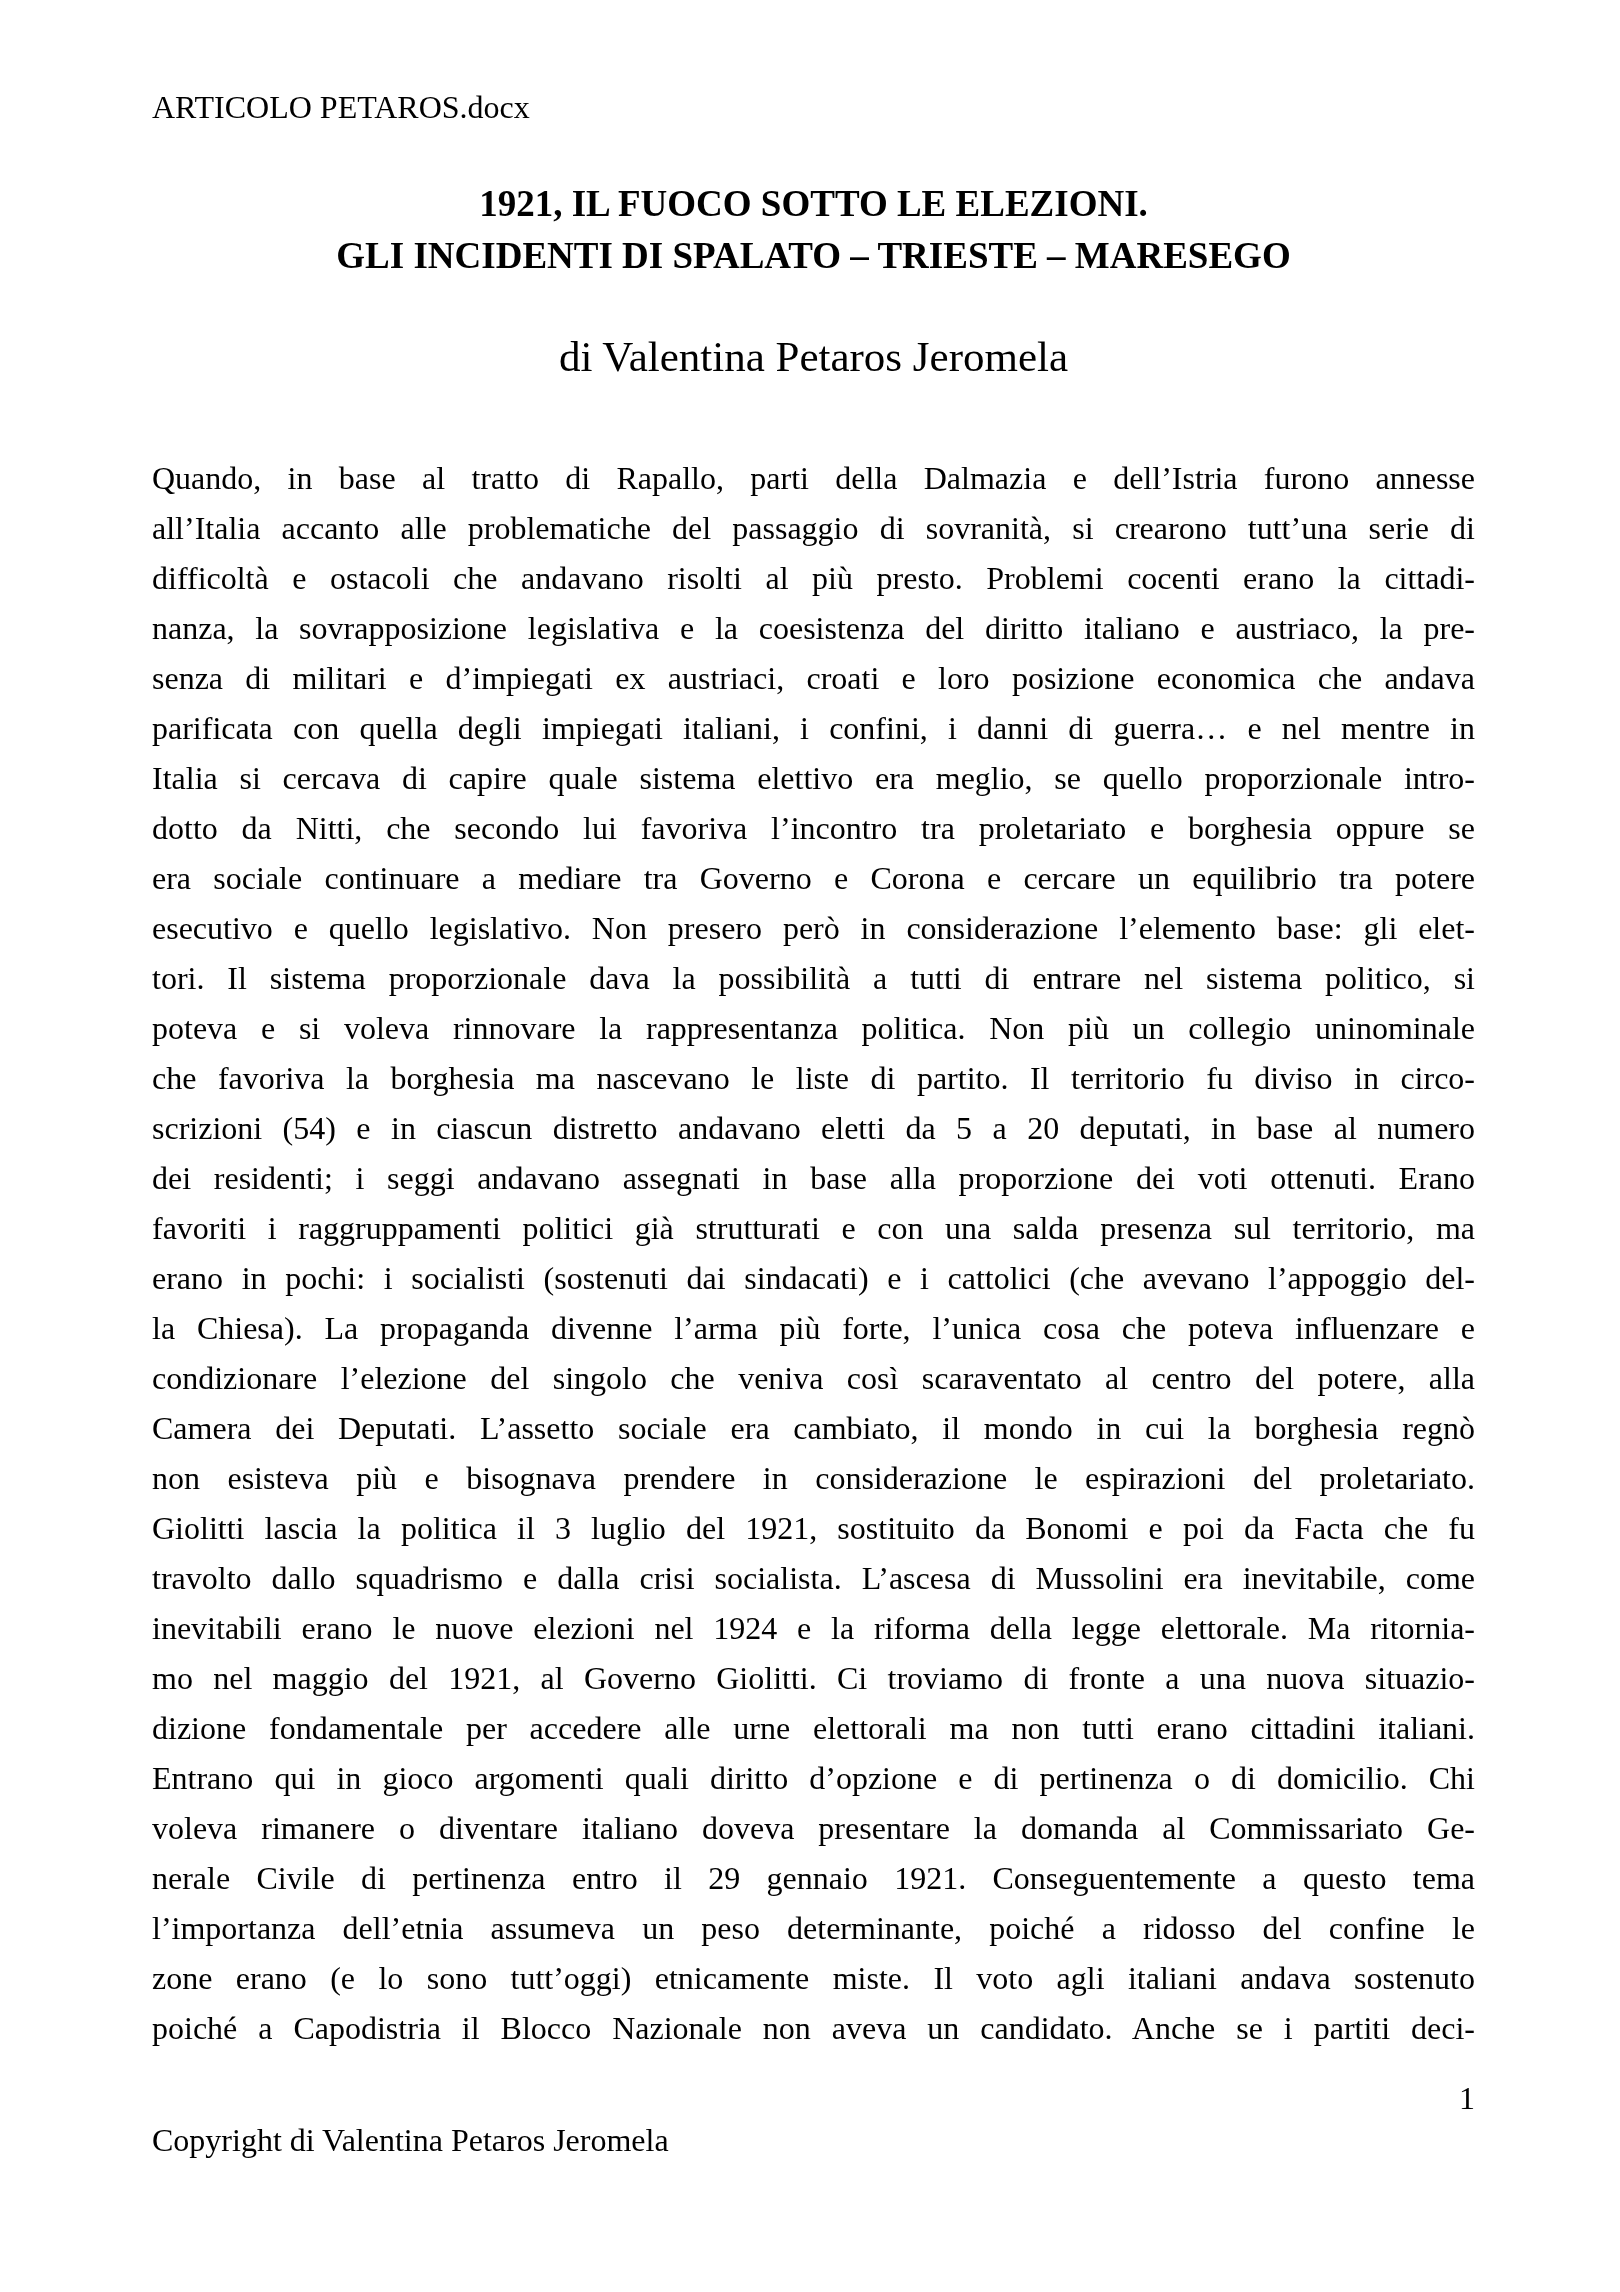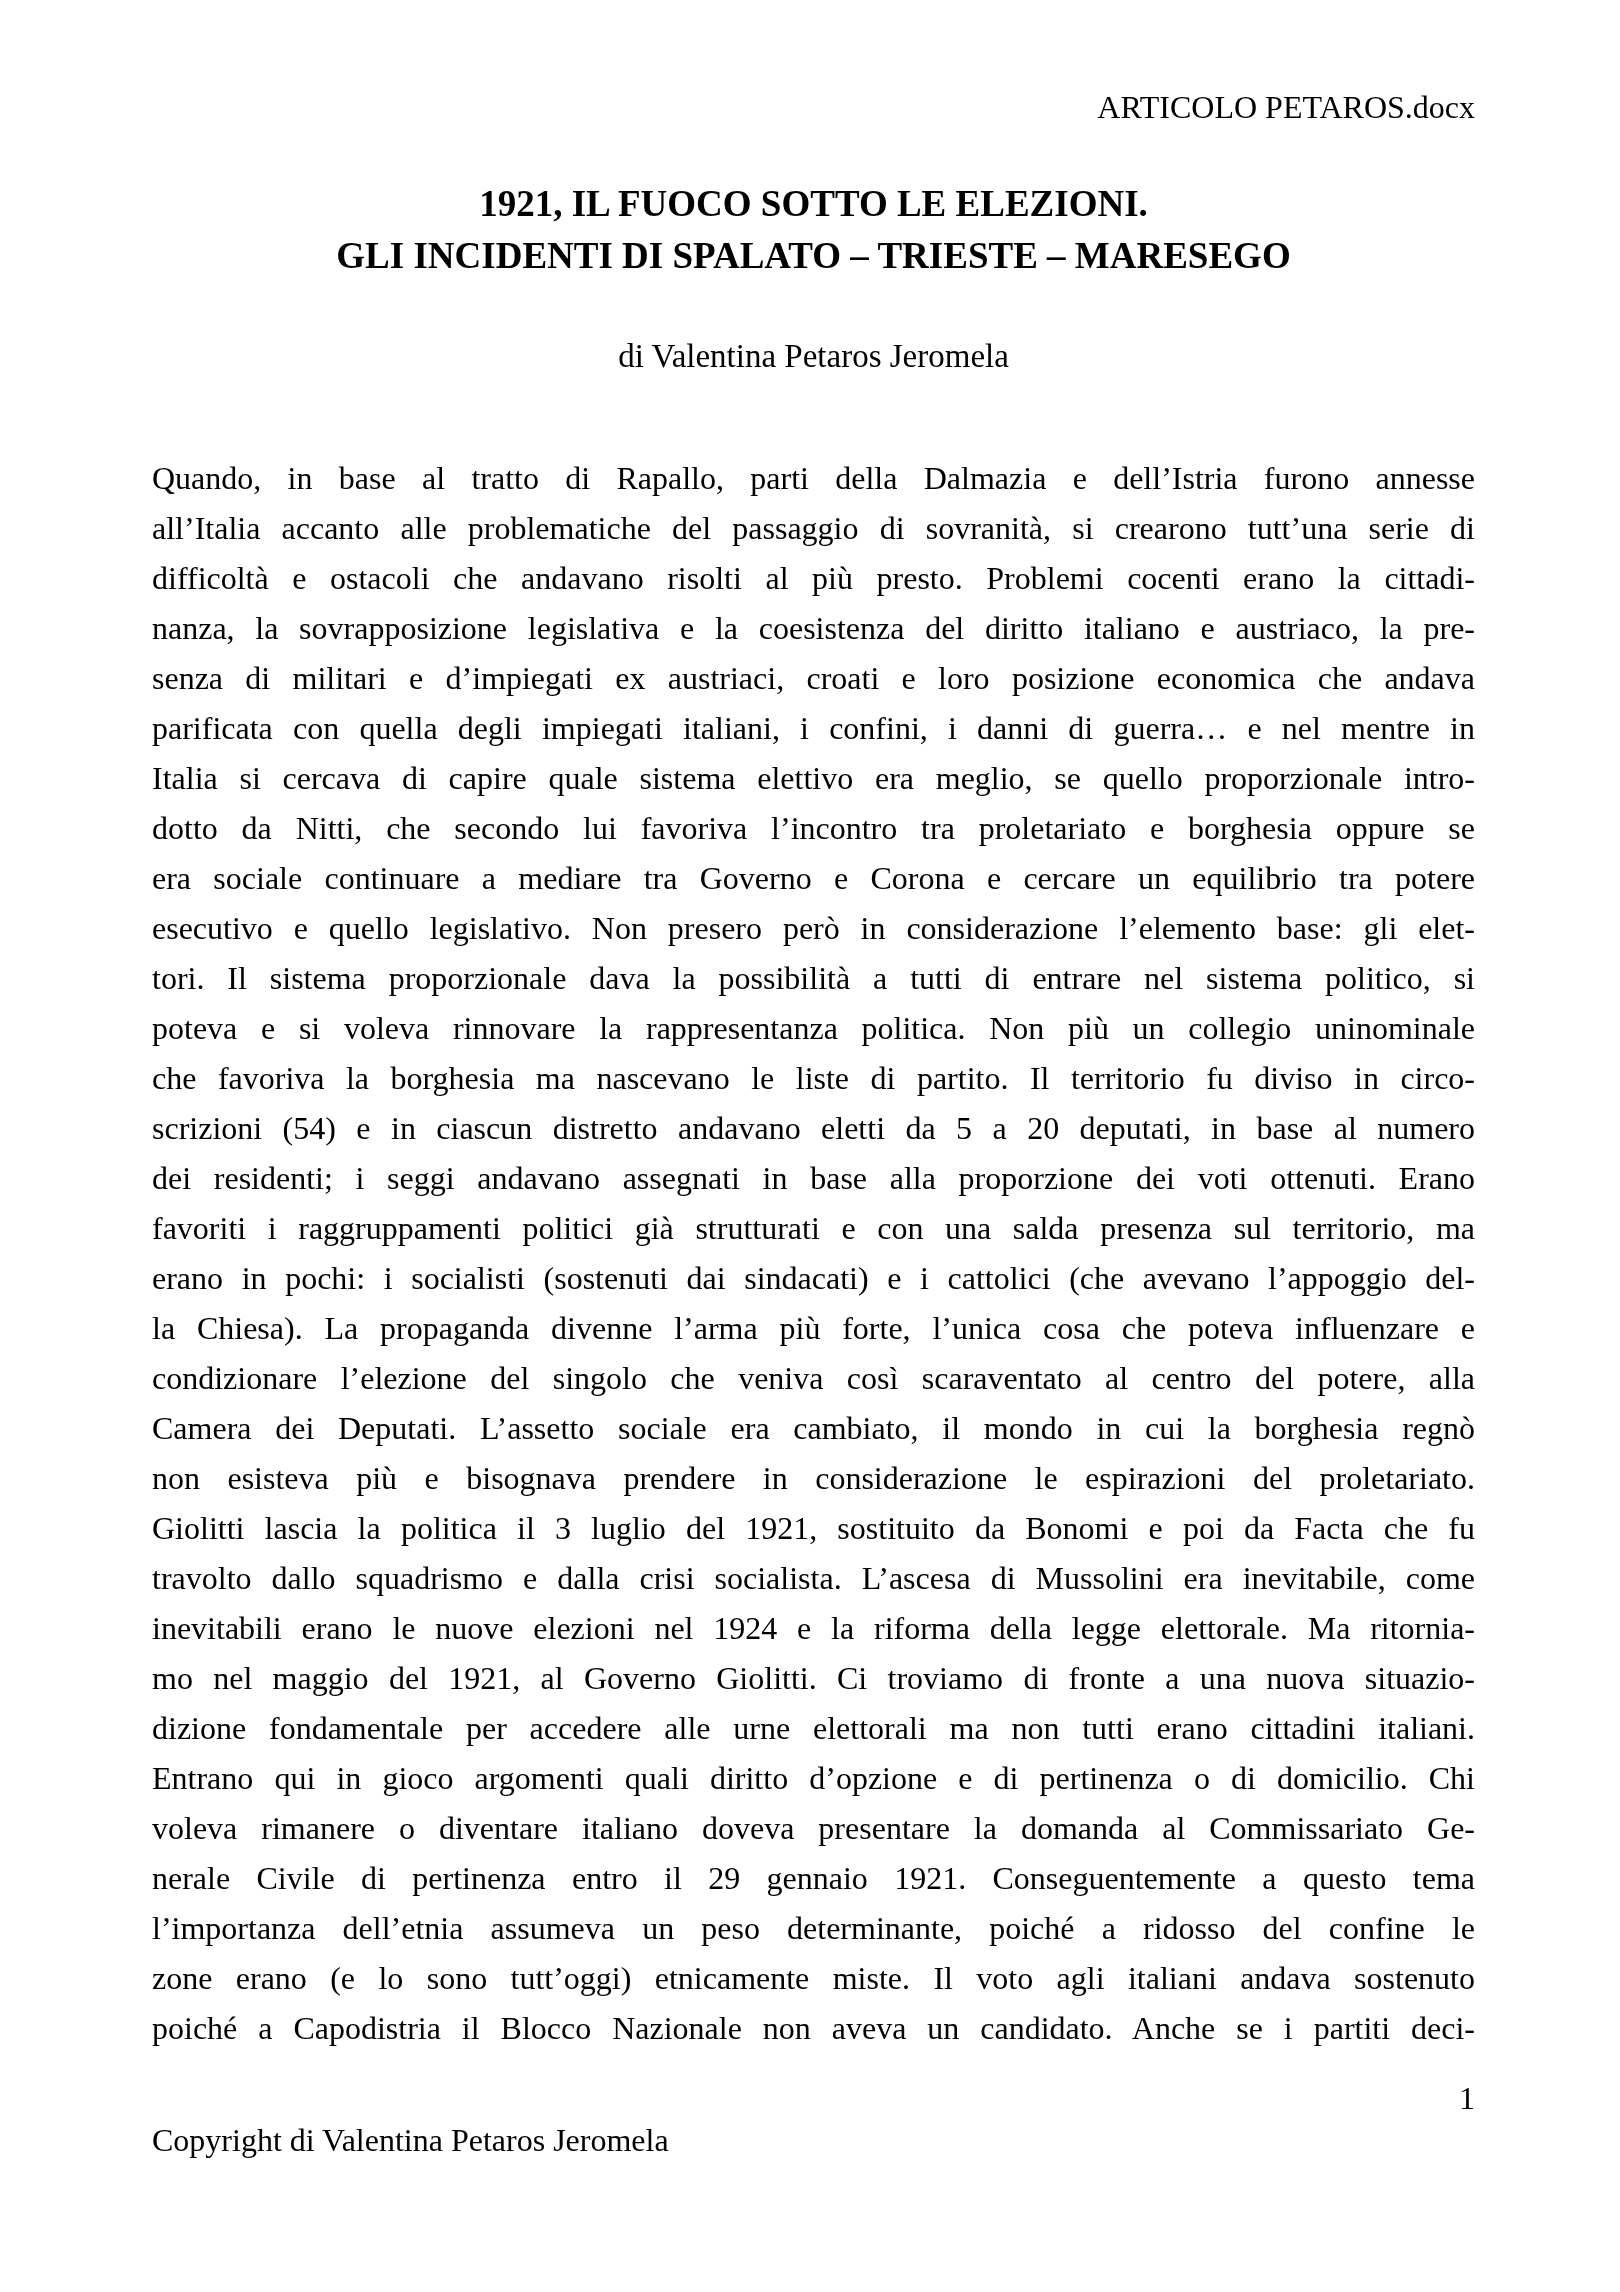--- a/index.html
+++ b/index.html
@@ -15,35 +15,35 @@
     color: #000000;
     font-family: "Liberation Serif", "DejaVu Serif", serif;
     overflow: hidden;
   }
   .content {
     margin-left: 152px;
     margin-right: 145px;
   }
   .doc-header {
     padding-top: 88px;
-    text-align: right;
+    text-align: left;
     font-size: 32px;
     line-height: 39px;
   }
   .doc-title {
     margin-top: 51px;
     text-align: center;
     font-weight: bold;
     font-size: 37px;
     line-height: 52px;
   }
   .doc-byline {
     margin-top: 55px;
     text-align: center;
-    font-size: 33px;
+    font-size: 43px;
     line-height: 39px;
   }
   .doc-body {
     margin-top: 77px;
   }
   .body-line {
     font-size: 32px;
     line-height: 50px;
     text-align: justify;
     text-align-last: justify;

